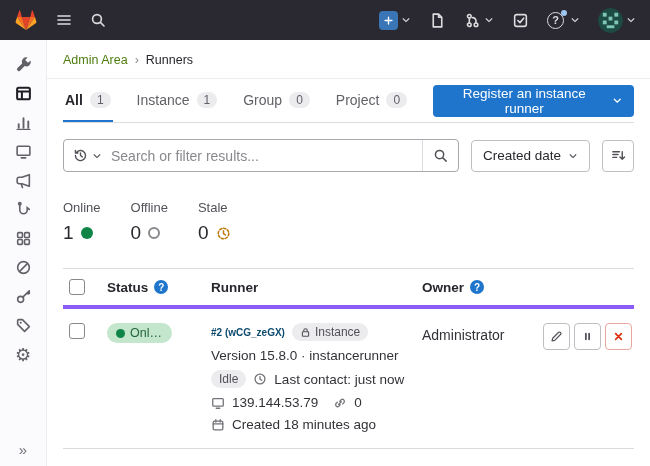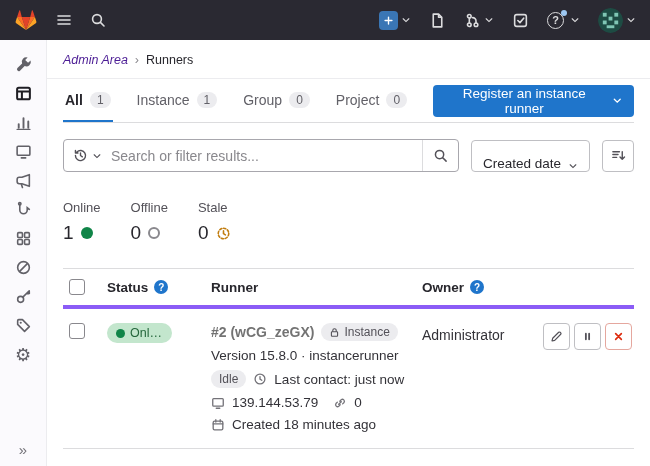--- a/index.html
+++ b/index.html
@@ -31,21 +31,21 @@
   .side-btn.active { color:#1f1e24; }
   .side-btn.active svg { stroke-width:1.9; }
   .collapse-btn { margin-top:auto; font-size:15px; color:#737278; background:none; border:none;
     cursor:pointer; }
   .gear-glyph { font-size:18px; line-height:1; }
 
   
   .main { flex:1; min-width:0; display:flex; flex-direction:column; background:#fff; }
   .breadcrumb { display:flex; align-items:center; gap:7px; font-size:12.5px; padding:13px 16px 11px;
     border-bottom:1px solid #ececef; }
-  .breadcrumb a { color:#4c1d95; text-decoration:none;font-style:italic; }
+  .breadcrumb a { color:#4d7c0f; text-decoration:none; }
   .crumb-sep { color:#89888d; }
   .crumb-current { color:#28272d; }
 
   .content { padding:0 16px; flex:1; }
 
   .tabs-row { display:flex; align-items:center; justify-content:space-between;
     border-bottom:1px solid #dcdcde; }
   .tabs { display:flex; gap:22px; }
   .tab { background:none; border:none; border-bottom:2px solid transparent; padding:13px 2px 12px;
     font-size:14px; color:#626168; display:flex; align-items:center; gap:7px; cursor:pointer; }
@@ -60,21 +60,21 @@
     border:1px solid #a8a7ad; border-radius:4px; overflow:hidden; background:#fff; }
   .history-btn { display:flex; align-items:center; gap:4px; padding:0 9px; height:100%;
     background:none; border:none; color:#535158; cursor:pointer; }
   .search-input { flex:1; border:none; outline:none; font-size:14px; color:#ef4444; min-width:0;
     font-family:"Liberation Sans", sans-serif; }
   .search-input::placeholder { color:#89888d; }
   .search-submit { width:36px; height:100%; border:none; border-left:1px solid #dcdcde;
     background:none; color:#535158; display:flex; align-items:center; justify-content:center;
     cursor:pointer; }
   .btn-secondary { height:32px; background:#fff; border:1px solid #bfbfc3; border-radius:4px;
-    padding:0 11px; font-size:13.5px; color:#28272d; display:flex; align-items:flex-end; gap:7px;
+    padding:0 11px; font-size:13.5px; color:#28272d; display:flex; align-items:center; gap:7px;
     cursor:pointer; }
   .icon-btn { width:32px; height:32px; background:#fff; border:1px solid #bfbfc3; border-radius:4px;
     display:flex; align-items:center; justify-content:center; color:#535158; cursor:pointer; }
 
   .stats-row { display:flex; gap:30px; margin-top:28px; }
   .stat-label { font-size:13px; color:#535158; margin-bottom:7px; }
   .stat-value-row { display:flex; align-items:center; gap:7px; font-size:19px; color:#28272d; }
   .dot-online { width:12px; height:12px; border-radius:50%; background:#108548; }
   .ring-offline { width:12px; height:12px; border-radius:50%; border:2px solid #89888d; }
 
@@ -92,21 +92,21 @@
   .trow { padding:14px 0 16px; border-bottom:1px solid #dcdcde; align-items:start; }
 
   .pill-online { display:inline-flex; align-items:center; gap:5px; background:#c3e6cd;
     color:#24663b; border-radius:12px; padding:3px 9px; font-size:12.5px; max-width:72px; }
   .pill-dot { width:9px; height:9px; border-radius:50%; background:#108548; flex:0 0 auto; }
   .pill-text { overflow:hidden; text-overflow:ellipsis; white-space:nowrap; max-width:33px; }
 
   .runner-cell { font-size:13.5px; color:#333238; display:flex; flex-direction:column; gap:7px;
     padding-right:10px; }
   .rline { display:flex; align-items:center; gap:7px; }
-  .runner-link { color:#737373; font-weight:700; font-size:14px; text-decoration:none; }
+  .runner-link { color:#0c4a6e; font-weight:700; font-size:10px; text-decoration:none; }
   .badge-muted { display:inline-flex; align-items:center; gap:4px; background:#ececef;
     color:#535158; border-radius:10px; padding:2px 8px; font-size:12px; }
   .mut-ic { color:#737278; display:inline-flex; }
   .gap-lg { margin-left:8px; }
   .owner-cell { font-size:14px; color:#333238; padding-top:4px; }
   .actions-cell { display:flex; gap:4px; justify-content:flex-end; padding-right:2px; }
   .act-btn { width:27px; height:27px; background:#fff; border:1px solid #bfbfc3; border-radius:4px;
     display:flex; align-items:center; justify-content:center; color:#535158; cursor:pointer; }
   .act-danger { border-color:#e5a79e; color:#dd2b0e; }
 </style>

